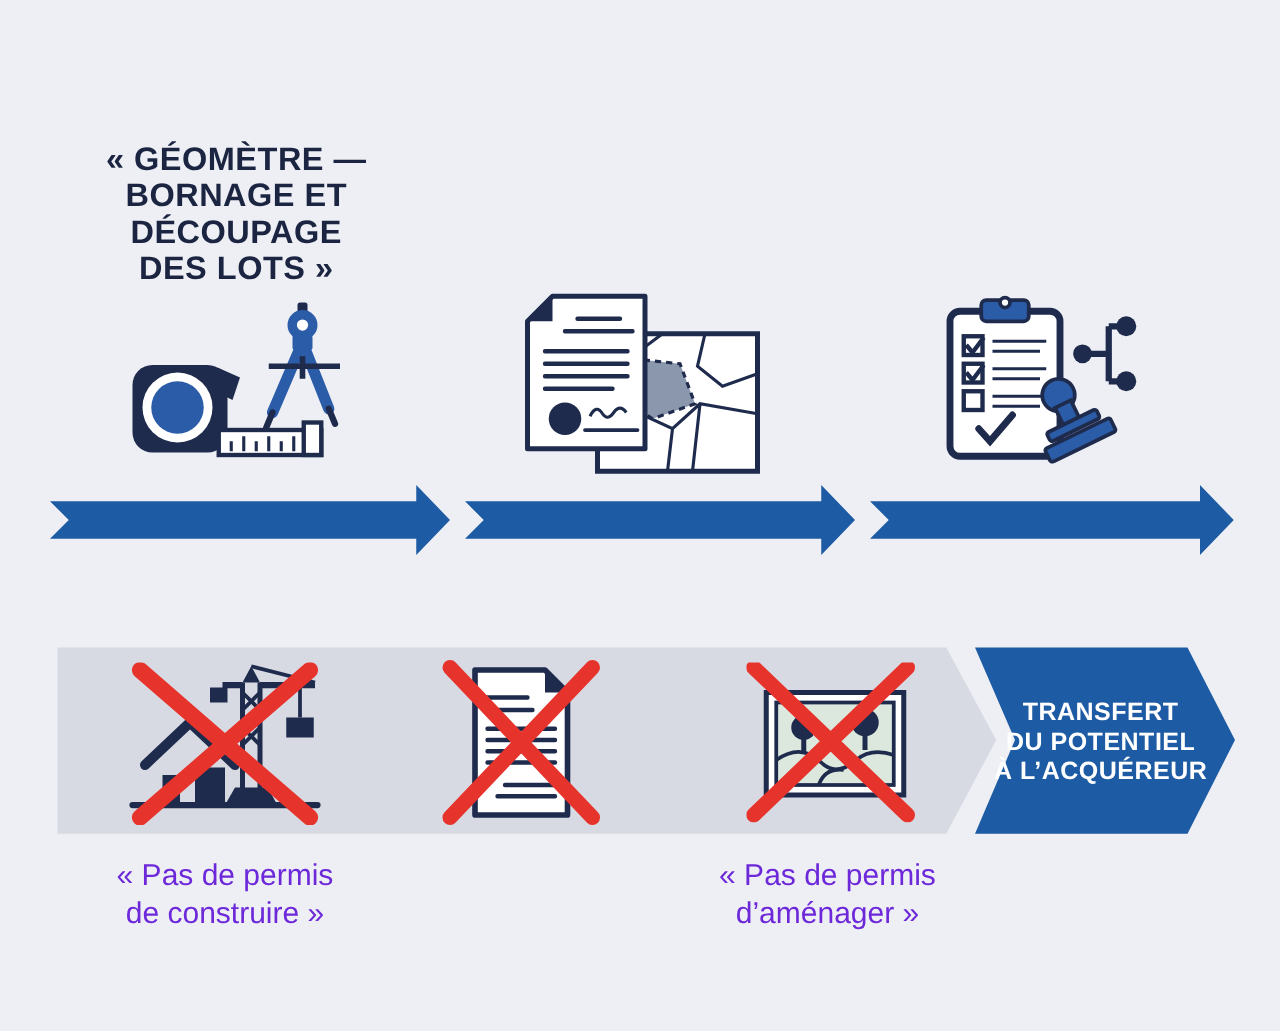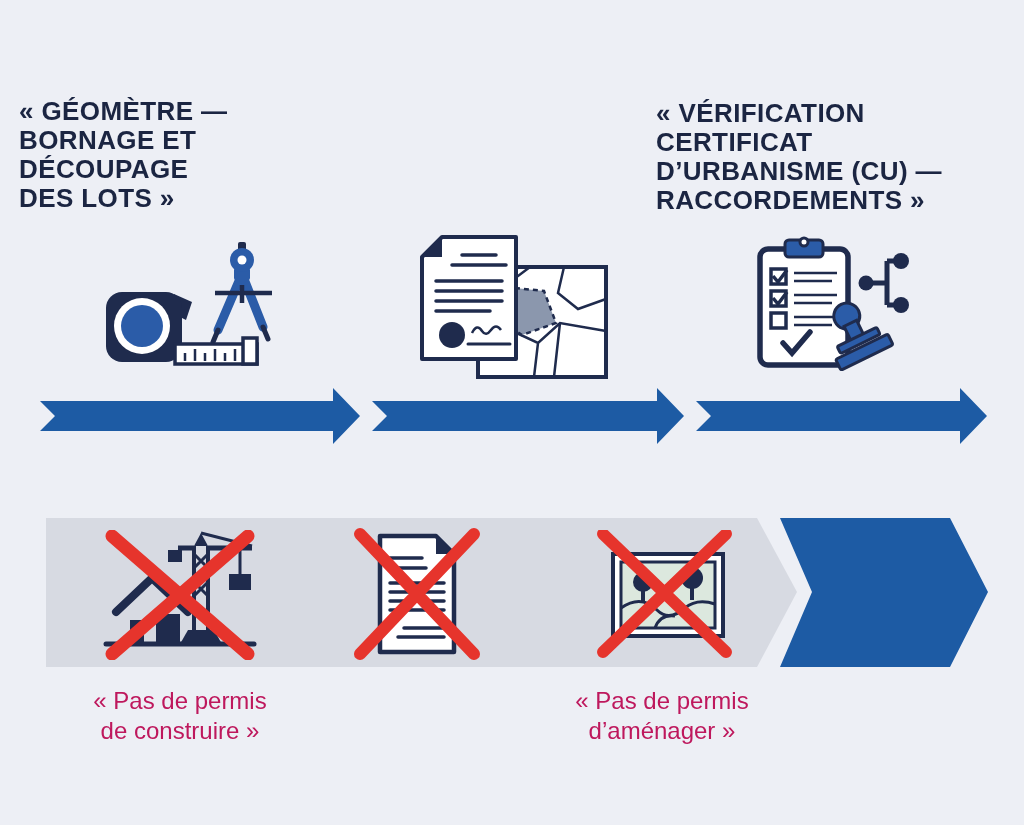--- a/index.html
+++ b/index.html
@@ -13,49 +13,45 @@
   }
   html,body{margin:0;padding:0;}
   body{
     background:var(--background);
     font-family:"Liberation Sans", sans-serif;
     width:1024px;height:825px;overflow:hidden;
   }
   .stage{position:relative;width:1024px;height:825px;background:var(--background);}
   .abs{position:absolute;}
   .step-title{
-    position:absolute;width:340px;
+    position:absolute;width:340px;text-align:center;
     font-weight:700;font-size:26px;line-height:29px;letter-spacing:0.4px;
-    color:var(--text-navy);white-space:pre-line;
+    color:var(--text-navy);white-space:pre-line;margin-top:16px;
   }
   .restriction-caption{
     position:absolute;width:300px;text-align:center;
     font-weight:500;font-size:24px;line-height:30px;
-    color:#be185d;white-space:pre-line;
+    color:#6d28d9;white-space:pre-line;
   }
   .banner-label{
     position:absolute;left:793px;top:559px;width:175px;text-align:center;
     font-weight:700;font-size:20px;line-height:23.5px;letter-spacing:0.4px;
     color:var(--white);white-space:pre-line;
   }
   svg{display:block;}
 </style>
 </head>
 <body>
 
 <div class="stage">
 
   <div class="step-title" style="left:19px;top:97px;">« GÉOMÈTRE —
 BORNAGE ET
 DÉCOUPAGE
 DES LOTS »</div>
-  <div class="step-title" style="left:656px;top:99px;">« VÉRIFICATION
-CERTIFICAT
-D’URBANISME (CU) —
-RACCORDEMENTS »</div>
 
   <svg class="abs" style="left:92px;top:234px;" width="220" height="145" viewBox="0 0 220 145">
     <g>
       <rect x="146" y="8" width="8" height="10" rx="2" fill="#1f2b4d"></rect>
       <path d="M150,40 L126,96" stroke="#2b5ca8" stroke-width="9" stroke-linecap="round" fill="none"></path>
       <path d="M150,40 L171,93" stroke="#2b5ca8" stroke-width="9" stroke-linecap="round" fill="none"></path>
       <path d="M126,96 L121,108" stroke="#1f2b4d" stroke-width="5" stroke-linecap="round" fill="none"></path>
       <path d="M171,93 L176,105" stroke="#1f2b4d" stroke-width="5" stroke-linecap="round" fill="none"></path>
       <rect x="142" y="34" width="16" height="12" rx="2" fill="#2b5ca8"></rect>
       <circle cx="150" cy="26" r="12" fill="#2b5ca8"></circle>
@@ -120,20 +116,23 @@
   <svg class="abs" style="left:0;top:385px;" width="1024" height="62" viewBox="0 0 1024 62">
     <path fill="#1d5ba4" d="M40,16 H333 V3 L360,31 L333,59 V46 H40 L55,31 Z"></path>
     <path fill="#1d5ba4" d="M372,16 H657 V3 L684,31 L657,59 V46 H372 L387,31 Z"></path>
     <path fill="#1d5ba4" d="M696,16 H960 V3 L987,31 L960,59 V46 H696 L711,31 Z"></path>
   </svg>
 
   <svg class="abs" style="left:0;top:517px;" width="1024" height="151" viewBox="0 0 1024 151">
     <polygon fill="#d7dae2" points="46,1 757,1 797,75 757,150 46,150"></polygon>
     <polygon fill="#1d5ba4" points="780,1 950,1 988,75 950,150 780,150 812,75"></polygon>
   </svg>
+  <div class="banner-label">TRANSFERT
+DU POTENTIEL
+À L’ACQUÉREUR</div>
 
   <svg class="abs" style="left:100px;top:530px;" width="160" height="130" viewBox="0 0 160 130">
     <g>
       <path d="M6,114 H154" stroke="#1f2b4d" stroke-width="5" stroke-linecap="round"></path>
       <path d="M16,82 L52,48 L88,82" stroke="#1f2b4d" stroke-width="8" stroke-linecap="round" stroke-linejoin="round" fill="none"></path>
       <rect x="30" y="90" width="14" height="24" fill="#1f2b4d"></rect>
       <rect x="56" y="84" width="24" height="30" fill="#1f2b4d"></rect>
       <path d="M94,16 V114 M108,16 V114" stroke="#1f2b4d" stroke-width="4" fill="none"></path>
       <path d="M94,24 L108,38 M108,24 L94,38 M94,52 L108,66 M108,52 L94,66 M94,80 L108,94" stroke="#1f2b4d" stroke-width="3" fill="none"></path>
       <path d="M94,16 L101,3 L108,16 Z" fill="#1f2b4d"></path>

